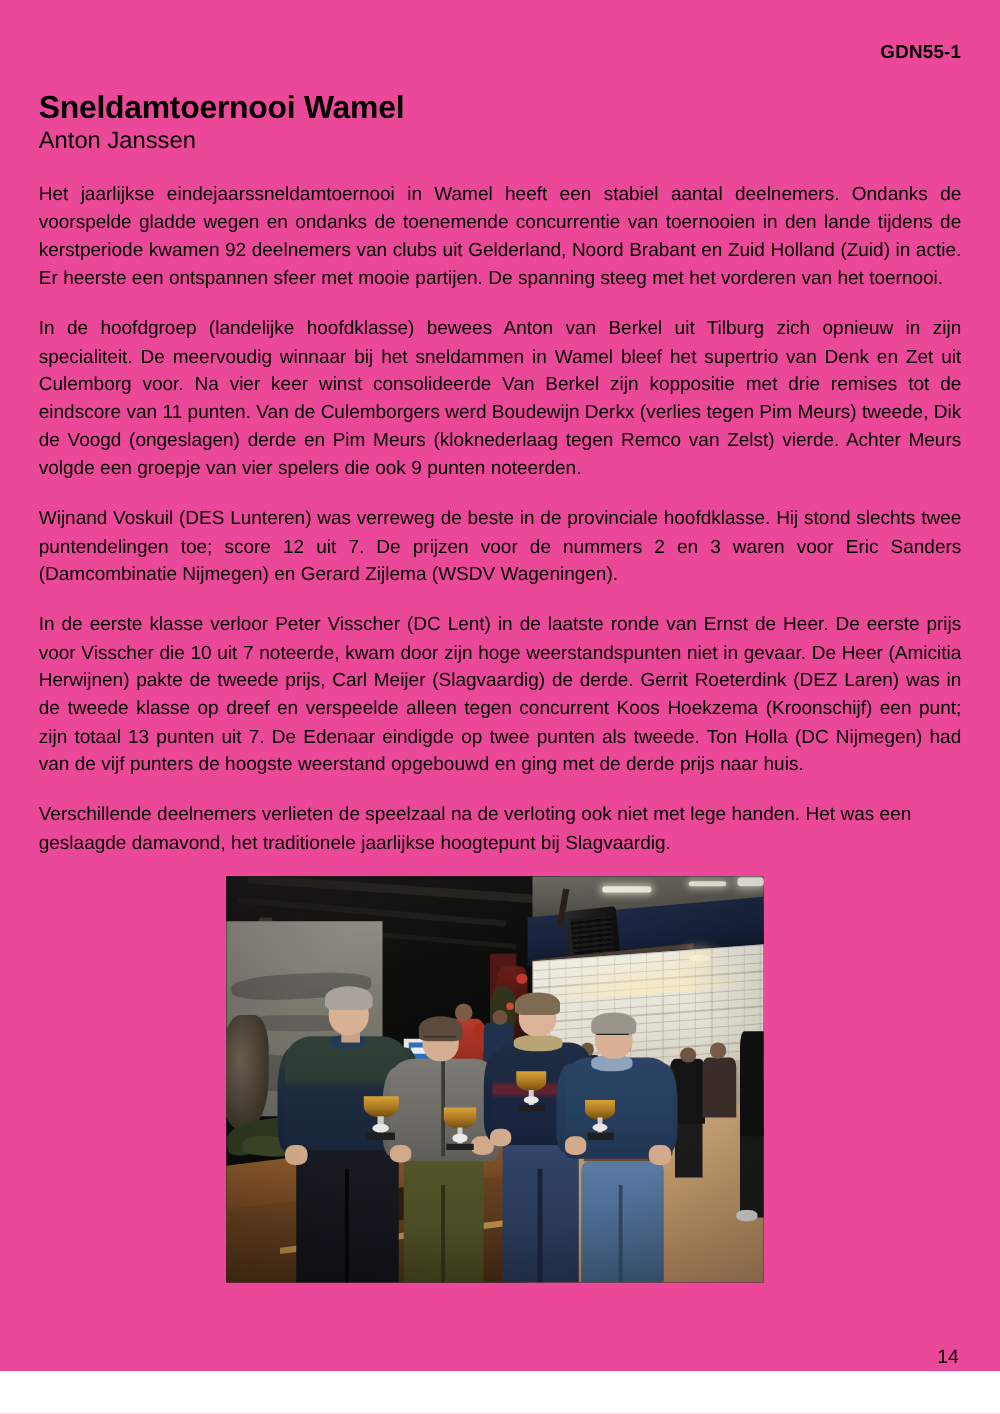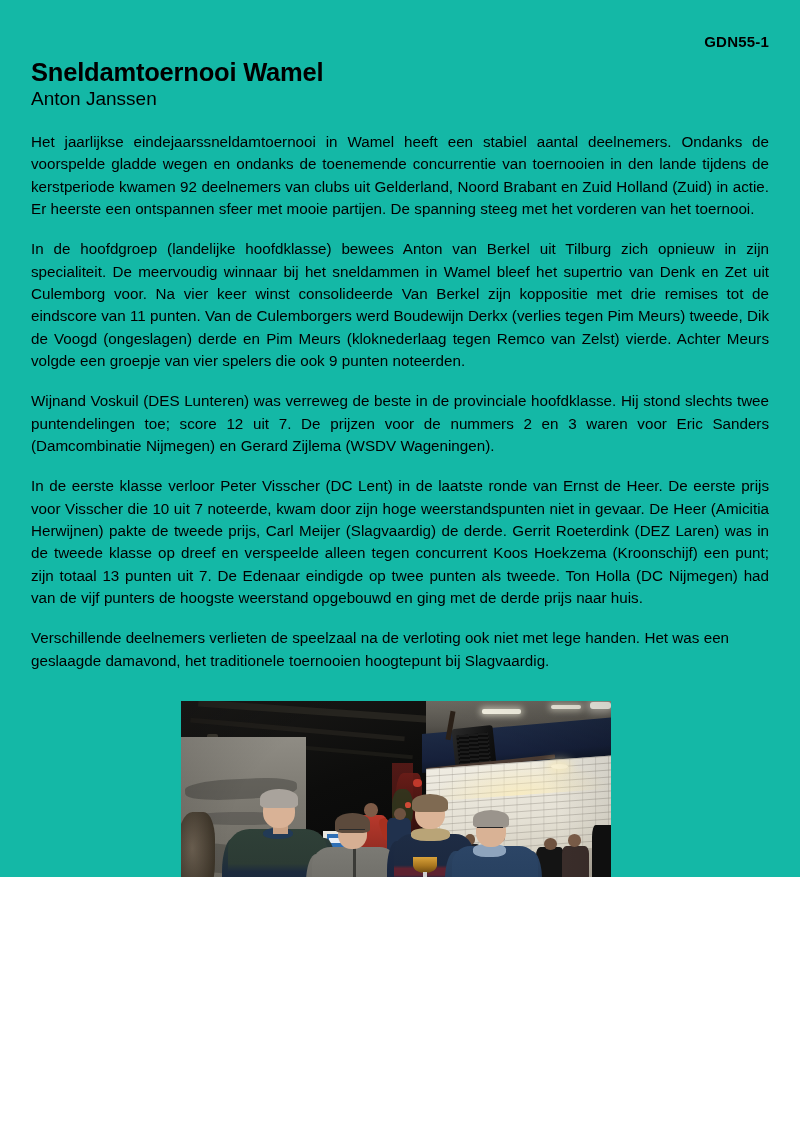--- a/index.html
+++ b/index.html
@@ -7,37 +7,37 @@
     padding: 0;
     background: #ffffff;
   }
   body {
     font-family: "Liberation Sans", sans-serif;
     color: #000000;
   }
   .page {
     position: relative;
     width: 800px;
-    height: 877px;
-    background: #14b8a6;
+    height: 1097px;
+    background: #ec4899;
     overflow: hidden;
     box-sizing: border-box;
   }
   .doc-header {
     position: absolute;
     top: 33px;
     right: 31px;
     font-size: 15px;
     font-weight: bold;
     letter-spacing: 0.2px;
   }
   .content {
     position: absolute;
     left: 31px;
-    top: 58px;
+    top: 72px;
     width: 738px;
   }
   h1.title {
     font-size: 25.5px;
     font-weight: bold;
     margin: 0 0 2px 0;
     letter-spacing: -0.2px;
     line-height: 1.1;
   }
   .author {
@@ -338,21 +338,21 @@
   <div class="doc-header">GDN55-1</div>
 
   <div class="content">
     <h1 class="title">Sneldamtoernooi Wamel</h1>
     <div class="author">Anton Janssen</div>
 
     <p class="body-par">Het jaarlijkse eindejaarssneldamtoernooi in Wamel heeft een stabiel aantal deelnemers. Ondanks de voorspelde gladde wegen en ondanks de toenemende concurrentie van toernooien in den lande tijdens de kerstperiode kwamen 92 deelnemers van clubs uit Gelderland, Noord Brabant en Zuid Holland (Zuid) in actie. Er heerste een ontspannen sfeer met mooie partijen. De spanning steeg met het vorderen van het toernooi.</p>
     <p class="body-par">In de hoofdgroep (landelijke hoofdklasse) bewees Anton van Berkel uit Tilburg zich opnieuw in zijn specialiteit. De meervoudig winnaar bij het sneldammen in Wamel bleef het supertrio van Denk en Zet uit Culemborg voor. Na vier keer winst consolideerde Van Berkel zijn koppositie met drie remises tot de eindscore van 11 punten. Van de Culemborgers werd Boudewijn Derkx (verlies tegen Pim Meurs) tweede, Dik de Voogd (ongeslagen) derde en Pim Meurs (kloknederlaag tegen Remco van Zelst) vierde. Achter Meurs volgde een groepje van vier spelers die ook 9 punten noteerden.</p>
     <p class="body-par">Wijnand Voskuil (DES Lunteren) was verreweg de beste in de provinciale hoofdklasse. Hij stond slechts twee puntendelingen toe; score 12 uit 7. De prijzen voor de nummers 2 en 3 waren voor Eric Sanders (Damcombinatie Nijmegen) en Gerard Zijlema (WSDV Wageningen).</p>
     <p class="body-par">In de eerste klasse verloor Peter Visscher (DC Lent) in de laatste ronde van Ernst de Heer. De eerste prijs voor Visscher die 10 uit 7 noteerde, kwam door zijn hoge weerstandspunten niet in gevaar. De Heer (Amicitia Herwijnen) pakte de tweede prijs, Carl Meijer (Slagvaardig) de derde. Gerrit Roeterdink (DEZ Laren) was in de tweede klasse op dreef en verspeelde alleen tegen concurrent Koos Hoekzema (Kroonschijf) een punt; zijn totaal 13 punten uit 7. De Edenaar eindigde op twee punten als tweede. Ton Holla (DC Nijmegen) had van de vijf punters de hoogste weerstand opgebouwd en ging met de derde prijs naar huis.</p>
-    <p class="body-par last">Verschillende deelnemers verlieten de speelzaal na de verloting ook niet met lege handen. Het was een geslaagde damavond, het traditionele toernooien hoogtepunt bij Slagvaardig.</p>
+    <p class="body-par last">Verschillende deelnemers verlieten de speelzaal na de verloting ook niet met lege handen. Het was een geslaagde damavond, het traditionele jaarlijkse hoogtepunt bij Slagvaardig.</p>
   </div>
 
   <div class="photo-wrap">
     <div class="photo">
 
       <div class="stage-dark"></div>
       <div class="truss-a"></div>
       <div class="truss-b"></div>
       <div class="truss-c"></div>
       <div class="spot-a"></div>

